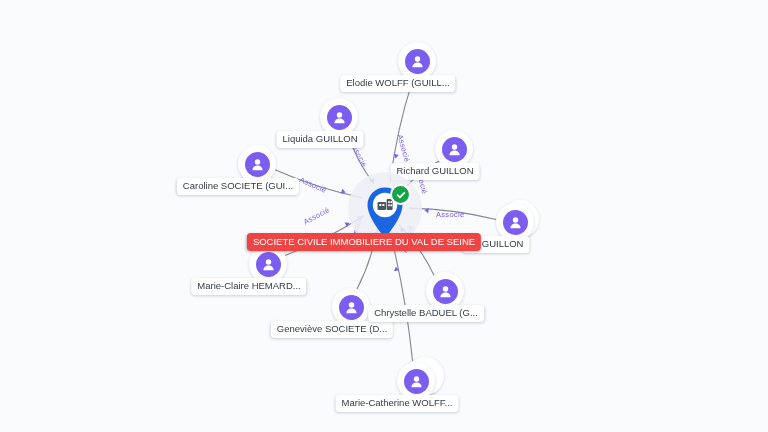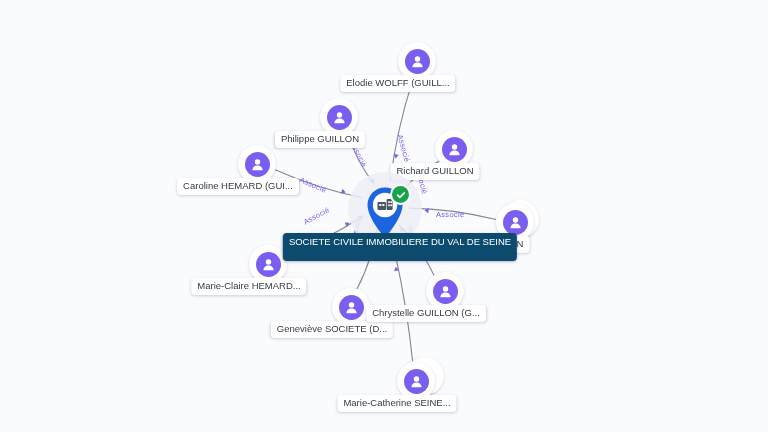--- a/index.html
+++ b/index.html
@@ -77,29 +77,28 @@
     position:absolute;left:26px;top:-2px;
     width:17px;height:17px;border-radius:50%;
     background:#16a34a;
     border:2px solid #ffffff;
     display:flex;align-items:center;justify-content:center;
   }
   .company-label{
     position:absolute;
     top:47px;left:50%;
     transform:translateX(-50%);
-    background:#0c4a6e;
+    background:#ef4444;
     color:#ffffff;
     border-radius:4px;
-    padding:2px 6px 13px 6px;
+    padding:2px 6px 3px 6px;
     font-size:9.5px;
     line-height:13px;
     white-space:nowrap;
     box-shadow:0 1px 3px rgba(20,40,90,.3);
-    margin-left:36px;
   }
 </style>
 </head>
 <body>
 
 <div id="graph-canvas">
 
   <svg class="edges" viewBox="0 0 768 432">
     <g id="edge-lines">
         <path d="M412.8783213014455,79.54755414349509 Q396.66139084362686,129.47488006044685 390.20633098764773,181.57151055558512" class="edge-line"></path>
@@ -149,32 +148,32 @@
       </div>
       <div class="node" style="left: 320px; top: 98px;">
         <div class="node-circle">
           <div class="avatar">
             <svg width="15" height="15" viewBox="0 0 16 16">
               <circle cx="8" cy="5.4" r="2.9" fill="#ffffff"></circle>
               <path d="M2.6 14c0-3 2.4-4.9 5.4-4.9s5.4 1.9 5.4 4.9z" fill="#ffffff"></path>
             </svg>
           </div>
         </div>
-        <div class="node-label">Philippe GUILLON</div>
+        <div class="node-label">Liquida GUILLON</div>
       </div>
       <div class="node" style="left: 238px; top: 145px;">
         <div class="node-circle">
           <div class="avatar">
             <svg width="15" height="15" viewBox="0 0 16 16">
               <circle cx="8" cy="5.4" r="2.9" fill="#ffffff"></circle>
               <path d="M2.6 14c0-3 2.4-4.9 5.4-4.9s5.4 1.9 5.4 4.9z" fill="#ffffff"></path>
             </svg>
           </div>
         </div>
-        <div class="node-label">Caroline HEMARD (GUI...</div>
+        <div class="node-label">Caroline SOCIETE (GUI...</div>
       </div>
       <div class="node" style="left: 435px; top: 130px;">
         <div class="node-circle">
           <div class="avatar">
             <svg width="15" height="15" viewBox="0 0 16 16">
               <circle cx="8" cy="5.4" r="2.9" fill="#ffffff"></circle>
               <path d="M2.6 14c0-3 2.4-4.9 5.4-4.9s5.4 1.9 5.4 4.9z" fill="#ffffff"></path>
             </svg>
           </div>
         </div>
@@ -216,34 +215,34 @@
       </div>
       <div class="node" style="left: 426px; top: 272px;">
         <div class="node-circle">
           <div class="avatar">
             <svg width="15" height="15" viewBox="0 0 16 16">
               <circle cx="8" cy="5.4" r="2.9" fill="#ffffff"></circle>
               <path d="M2.6 14c0-3 2.4-4.9 5.4-4.9s5.4 1.9 5.4 4.9z" fill="#ffffff"></path>
             </svg>
           </div>
         </div>
-        <div class="node-label">Chrystelle GUILLON (G...</div>
+        <div class="node-label">Chrystelle BADUEL (G...</div>
       </div>
       <div class="node" style="left: 397px; top: 362px;">
         <div class="node-halo s2"></div>
         <div class="node-halo s3"></div>
         <div class="node-circle">
           <div class="avatar">
             <svg width="15" height="15" viewBox="0 0 16 16">
               <circle cx="8" cy="5.4" r="2.9" fill="#ffffff"></circle>
               <path d="M2.6 14c0-3 2.4-4.9 5.4-4.9s5.4 1.9 5.4 4.9z" fill="#ffffff"></path>
             </svg>
           </div>
         </div>
-        <div class="node-label">Marie-Catherine SEINE...</div>
+        <div class="node-label">Marie-Catherine WOLFF...</div>
       </div>
     </div>
 
   <div id="company-node" style="left: 364px; top: 186px;">
     <div class="company-glow"></div>
     <svg class="pin" viewBox="0 0 42 54">
       <path d="M21 1.5C11.3 1.5 3.5 9.3 3.5 19c0 12.2 14.6 29.5 16.2 31.3.7.8 1.9.8 2.6 0C23.9 48.5 38.5 31.2 38.5 19 38.5 9.3 30.7 1.5 21 1.5z" fill="#1b66e0"></path>
       <circle cx="21" cy="19" r="12.2" fill="#ffffff"></circle>
       <g fill="#4b5563">
         <rect x="13.5" y="16" width="8.5" height="8" rx="1"></rect>

